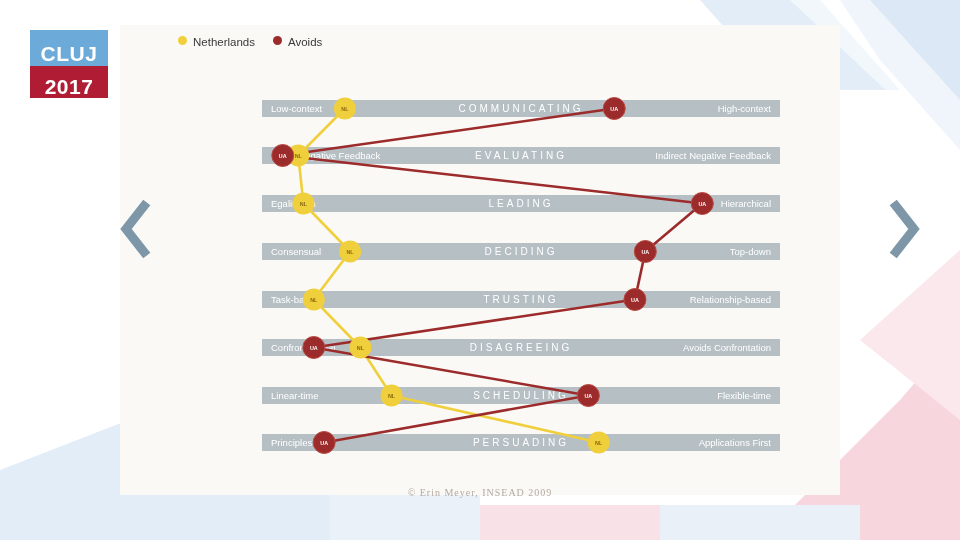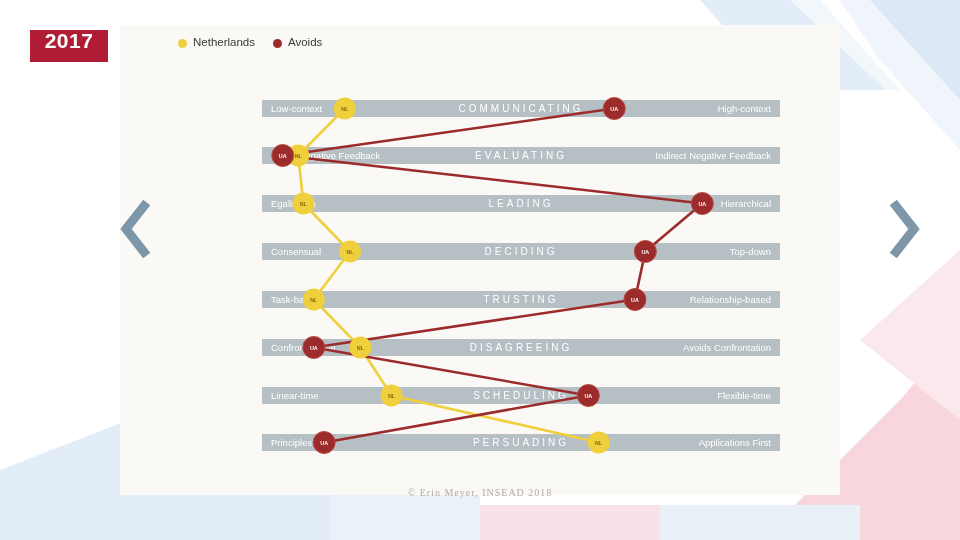--- a/index.html
+++ b/index.html
@@ -15,40 +15,40 @@
   
   #logo{
     position:absolute;left:30px;top:30px;width:78px;height:68px;
     box-sizing:border-box;
   }
   #logo .logo-top{
     height:36px;background:#6cabd9;display:flex;align-items:flex-end;
     justify-content:center;padding-bottom:1px;box-sizing:border-box;
   }
   #logo .logo-bot{
-    height:32px;background:#b01c33;display:flex;align-items:flex-start;
+    height:32px;background:#b01c33;display:flex;align-items:flex-end;
     justify-content:center;box-sizing:border-box;
   }
   #logo .logo-text{
     color:#ffffff;font-weight:bold;font-size:21px;letter-spacing:0.5px;
     line-height:22px;font-family:"Liberation Sans",sans-serif;
   }
 
   
   #panel{
     position:absolute;left:120px;top:25px;width:720px;height:470px;
     background:#fbf9f6;
   }
 
   
   #legend{
     position:absolute;left:178px;top:36px;display:flex;align-items:center;
     gap:18px;
   }
-  .legend-item{display:flex;align-items:flex-end;gap:6px;}
+  .legend-item{display:flex;align-items:flex-start;gap:6px;}
   .legend-dot{width:9px;height:9px;border-radius:50%;display:block;}
   .legend-label{
     font-size:11.5px;color:#3a3a3a;font-family:"Liberation Sans",sans-serif;
   }
 
   
   #chart{position:absolute;left:0;top:0;width:960px;height:540px;}
   .dim-bar{fill:#b6bfc4;}
   .dim-left,.dim-right{
     fill:#ffffff;font-size:9.5px;font-family:"Liberation Sans",sans-serif;
@@ -97,20 +97,23 @@
     <polygon points="0,540 0,470 180,400 330,400 330,540" fill="#e3edf7"></polygon>
     <polygon points="330,400 480,400 480,540 330,540" fill="#eaf1f9"></polygon>
     <polygon points="480,505 660,505 660,540 480,540" fill="#f9e2e7"></polygon>
     <polygon points="660,505 860,505 860,540 660,540" fill="#e9f0f8"></polygon>
   </svg>
 </div>
 
 <div id="panel"></div>
 
 <div id="logo">
+  <div class="logo-top">
+    <span class="logo-text">CLUJ</span>
+  </div>
   <div class="logo-bot">
     <span class="logo-text">2017</span>
   </div>
 </div>
 
 <div id="legend">
   <div class="legend-item">
     <span class="legend-dot" style="background:#efd03c"></span>
     <span class="legend-label">Netherlands</span>
   </div>
@@ -236,21 +239,21 @@
         <circle cx="588.3399999999999" cy="395.5" r="11" class="node-ua"></circle>
         <text x="588.3399999999999" y="397.5" class="node-lbl">UA</text>
       </g>
       <g>
         <circle cx="324.15999999999997" cy="442.5" r="11" class="node-ua"></circle>
         <text x="324.15999999999997" y="444.5" class="node-lbl">UA</text>
       </g>
     </g>
 </svg>
 
-<div id="credit">© Erin Meyer, INSEAD 2018</div>
+<div id="credit">© Erin Meyer, INSEAD 2009</div>
 
 <div class="nav-arrow" id="nav-prev">
   <svg width="40" height="62" viewBox="0 0 40 62">
     <polyline points="28,8 10,31 28,54" fill="none" stroke="#7d97a8" stroke-width="9" stroke-linecap="square" stroke-linejoin="miter"></polyline>
   </svg>
 </div>
 <div class="nav-arrow" id="nav-next">
   <svg width="40" height="62" viewBox="0 0 40 62">
     <polyline points="12,8 30,31 12,54" fill="none" stroke="#7d97a8" stroke-width="9" stroke-linecap="square" stroke-linejoin="miter"></polyline>
   </svg>

